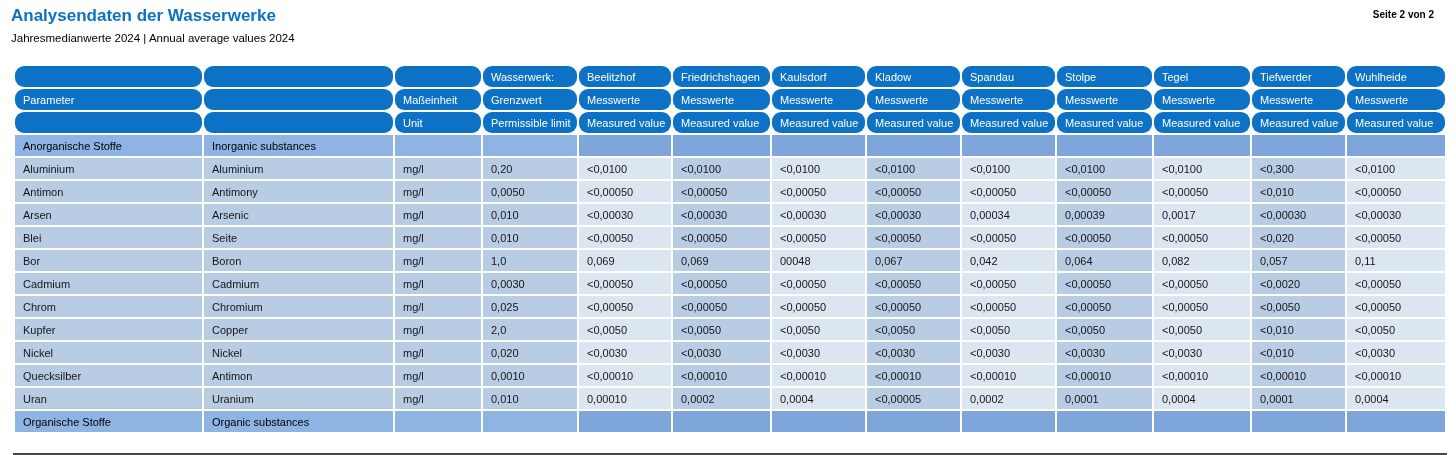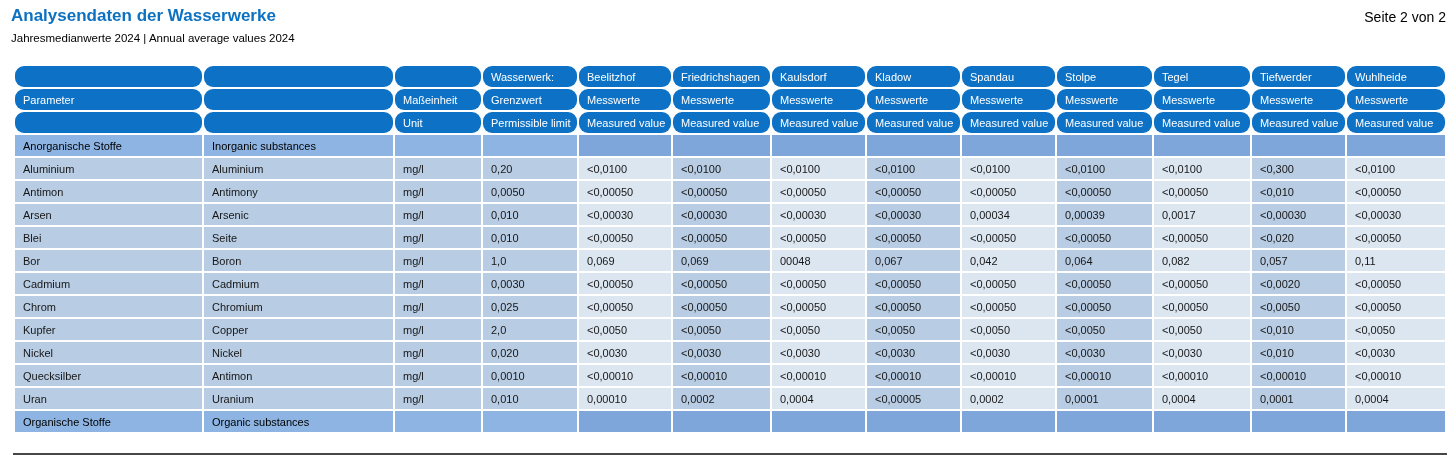--- a/index.html
+++ b/index.html
@@ -2,21 +2,21 @@
 <html><head>
 <meta charset="utf-8">
 <style>
   html,body { margin:0; padding:0; }
   body {
     width:1456px; height:455px; overflow:hidden; position:relative;
     background:#ffffff; font-family:"Liberation Sans", sans-serif;
   }
   .title { position:absolute; left:11px; top:6px; font-size:17px; font-weight:bold; color:#0d71c2;text-align:center; }
   .subtitle { position:absolute; left:11px; top:32px; font-size:11.5px; color:#000; }
-  .page-indicator { position:absolute; right:10px; top:9px; font-size:14px; color:#000; }
+  .page-indicator { position:absolute; right:22px; top:9px; font-size:10px; color:#000;font-weight:bold; }
 
   table.analysis {
     position:absolute; left:13px; top:64px;
     border-collapse:separate; border-spacing:2px; table-layout:fixed;
   }
   .analysis th, .analysis td {
     height:21px; font-size:11px; font-weight:normal;
     padding:0 2px 0 8px; text-align:left;
     overflow:hidden; white-space:nowrap; vertical-align:middle;
   }

